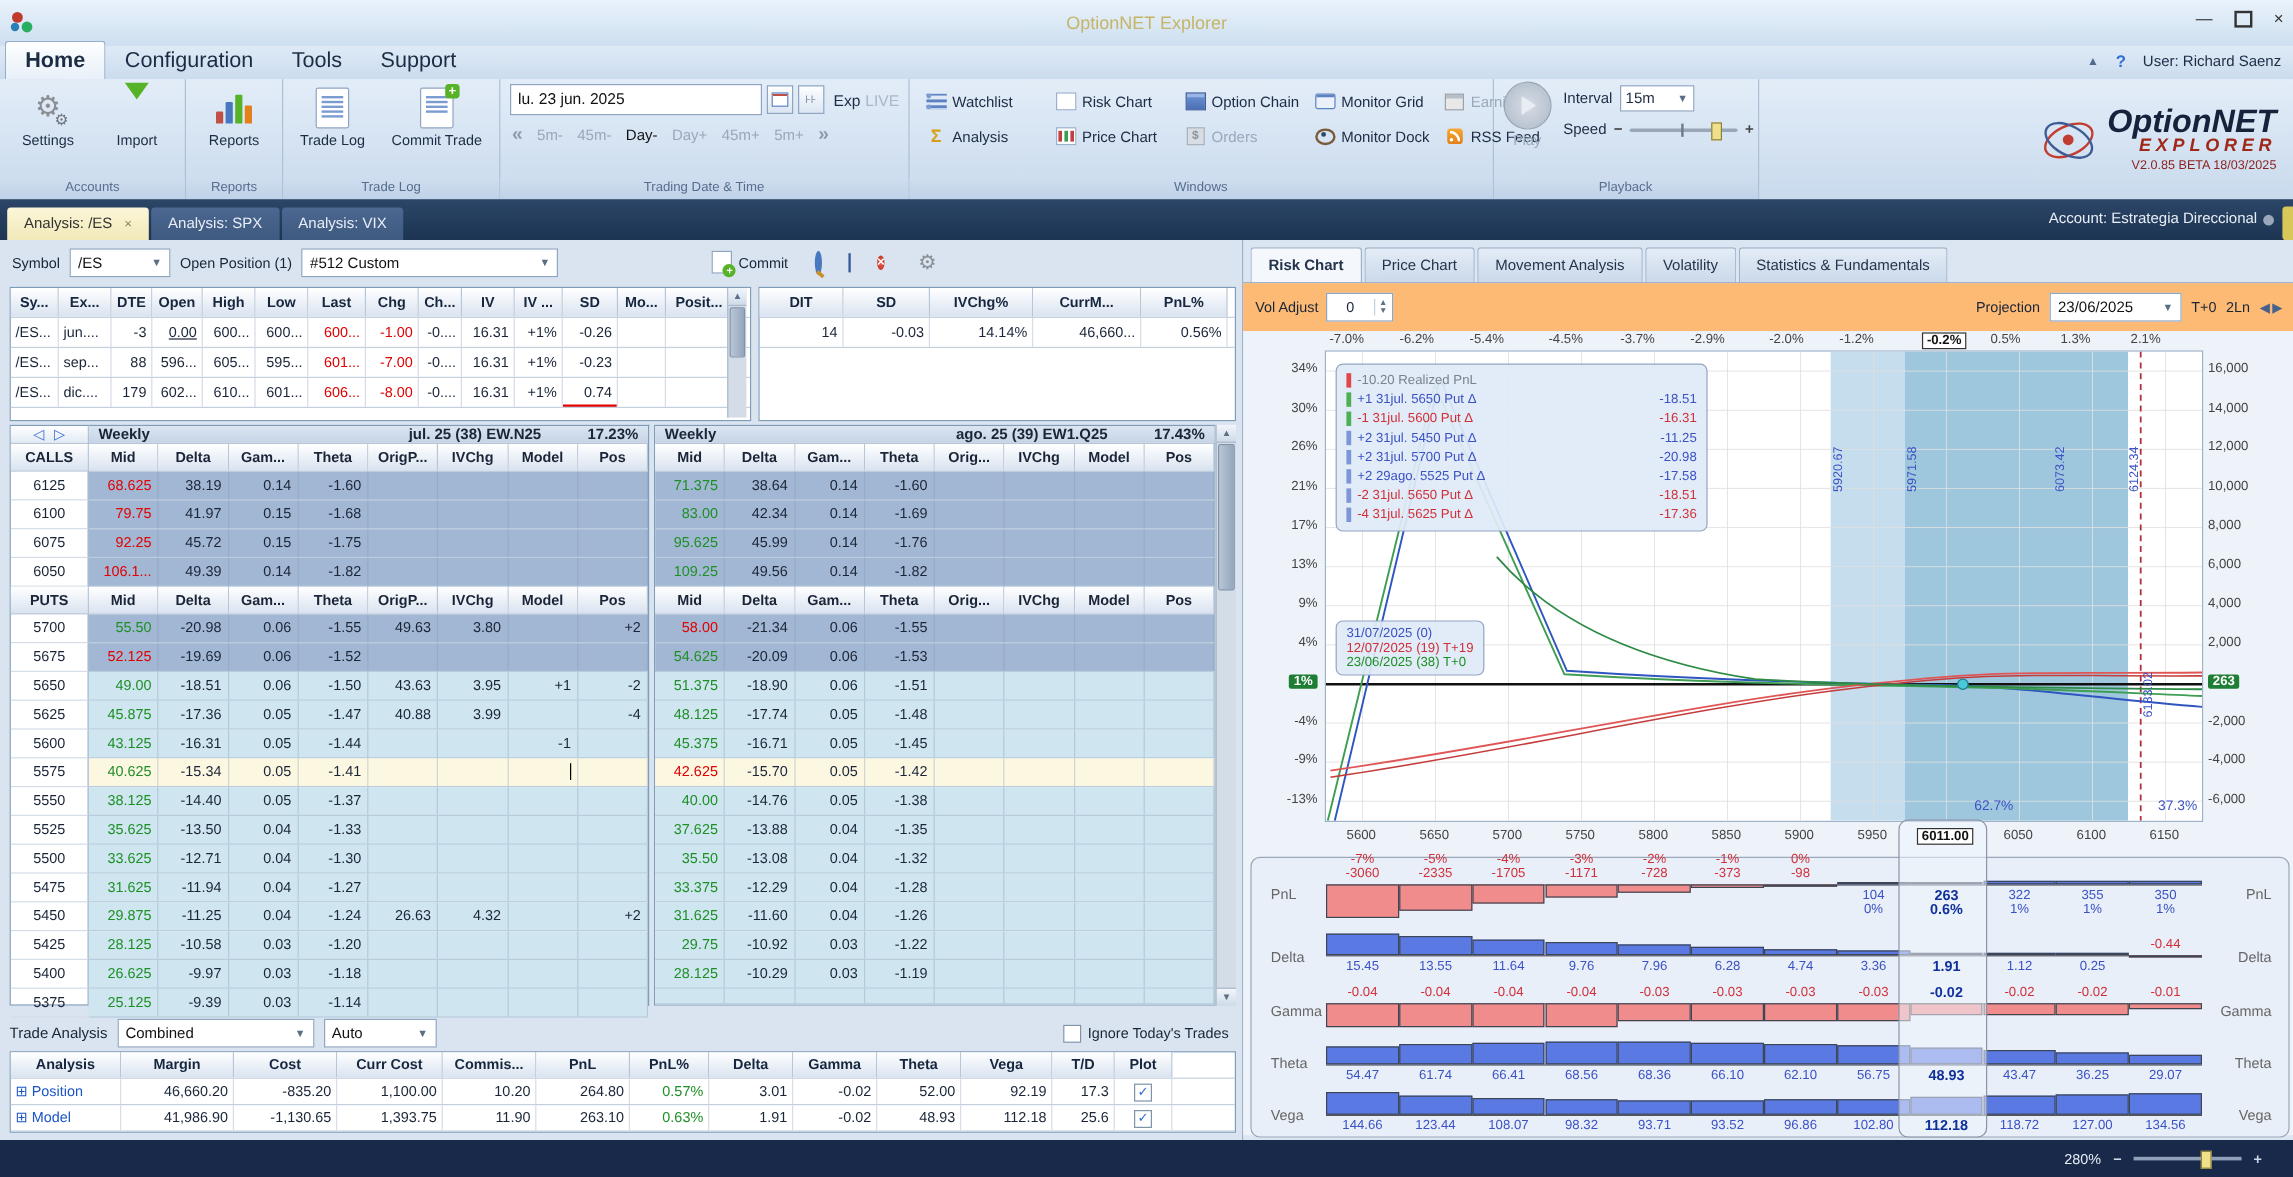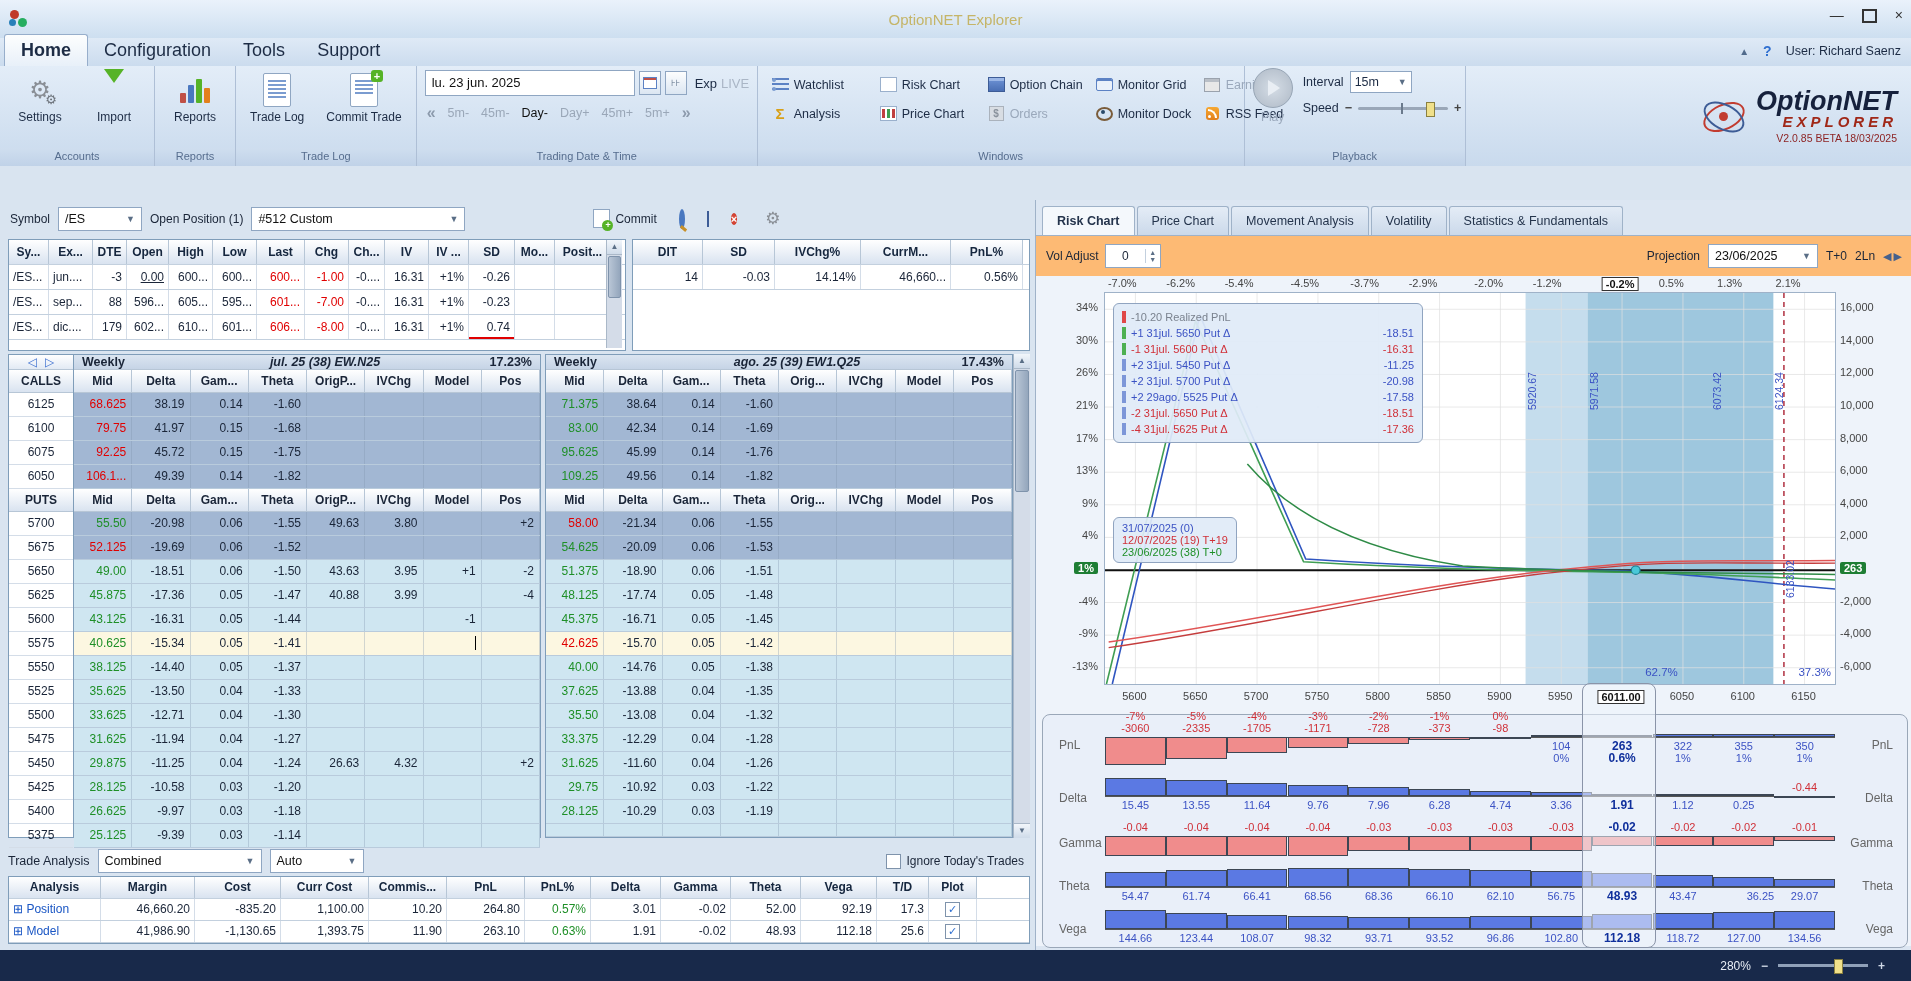--- a/index.html
+++ b/index.html
@@ -141,21 +141,21 @@
   
   .chainwrap{position:absolute;left:8px;top:154px;width:1022px;height:484px;display:flex;}
   .strikecol{width:64px;flex:none;display:flex;flex-direction:column;background:#fff;border:1px solid #7f9db9;}
   .navbox{height:22px;display:flex;align-items:center;justify-content:center;gap:8px;color:#3c6fd0;font-size:12px;background:linear-gradient(#fff,#e2eaf4);border-bottom:1px solid #b7c6d6;}
   .schead{height:22px;line-height:22px;text-align:center;font-weight:bold;background:linear-gradient(#ffffff,#d9e3f0);border-bottom:1px solid #b7c6d6;font-size:12px;}
   .scell{height:23px;line-height:23px;text-align:center;border-bottom:1px solid #d4dde8;font-size:12px;}
   .chpanel{flex:1;display:flex;flex-direction:column;border:1px solid #7f9db9;border-left:none;background:#fff;min-width:0;}
   .chpanel.second{margin-left:4px;border-left:1px solid #7f9db9;}
   .chhdr{height:22px;display:flex;align-items:center;background:linear-gradient(#dbe5f1,#c6d4e6);border-bottom:1px solid #b7c6d6;font-weight:bold;font-size:12.5px;padding:0 8px;box-sizing:border-box;}
   .chhdr .t1{width:26%;}
-  .chhdr .t2{flex:1;text-align:center;font-style:italic;}
+  .chhdr .t2{flex:1;text-align:right;}
   .chhdr .t3{width:18%;text-align:right;}
   .chcols{display:flex;height:22px;border-bottom:1px solid #b7c6d6;}
   .chcols div{flex:1;background:linear-gradient(#ffffff,#d9e3f0);font-weight:bold;text-align:center;line-height:22px;font-size:12px;border-right:1px solid #b7c6d6;overflow:hidden;white-space:nowrap;}
   .chrow{display:flex;height:23px;border-bottom:1px solid #b9cbdc;}
   .chrow div{flex:1;text-align:right;padding:0 5px;line-height:23px;font-size:12px;border-right:1px solid rgba(130,150,175,.35);white-space:nowrap;overflow:hidden;box-sizing:border-box;}
   .bg-dark{background:#a2b7d3;}
   .bg-light{background:#cfe6f1;}
   .bg-cream{background:#fcf7e1;}
   .caret{border-left:1px solid #000;}
   .chscroll{width:16px;flex:none;}
@@ -450,20 +450,30 @@
           <s></s>
         </div>
       <div class="logotext">
         <div class="logoname">OptionNET</div>
         <div class="logosub">EXPLORER</div>
         <div class="logover">V2.0.85 BETA 18/03/2025</div>
       </div>
     </div>
   </div>
 
+  <div class="docstrip">
+    <div id="doc-tabs" style="display:flex;align-items:flex-end;margin-left:6px;">
+        <div class="dtab active">Analysis: /ES<span class="close">×</span></div>
+        <div class="dtab">Analysis: SPX</div>
+        <div class="dtab">Analysis: VIX</div>
+      </div>
+    <span class="accountlbl">Account: Estrategia Direccional</span>
+    <span class="accdot"></span>
+    <span class="cornertab"></span>
+  </div>
 
   <div class="leftpanel">
     <div class="symbolrow">
       <span>Symbol</span>
       <div class="combo" style="width:70px;">
           <span>/ES</span>
           <span class="caretdn">▼</span>
         </div>
       <span>Open Position (1)</span>
       <div class="combo" style="width:200px;">
@@ -1579,21 +1589,21 @@
                 </div>
               </div>
               <div class="gcol" style="left: 75%; width: 8.33333%;">
                 <div class="gbar bup" style="height: 11.7369px; bottom: 42%;"></div>
                 <div class="glbl c-blue" style="top: calc(58% + 3px);">
                   <div>43.47</div>
                 </div>
               </div>
               <div class="gcol" style="left: 83.3333%; width: 8.33333%;">
                 <div class="gbar bup" style="height: 9.7875px; bottom: 42%;"></div>
-                <div class="glbl c-blue" style="top: calc(58% + 3px); text-align: right;">
+                <div class="glbl c-blue" style="top: calc(58% + 3px);">
                   <div>36.25</div>
                 </div>
               </div>
               <div class="gcol" style="left: 91.6667%; width: 8.33333%;">
                 <div class="gbar bup" style="height: 7.8489px; bottom: 42%;"></div>
                 <div class="glbl c-blue" style="top: calc(58% + 3px);">
                   <div>29.07</div>
                 </div>
               </div>
             </div>

